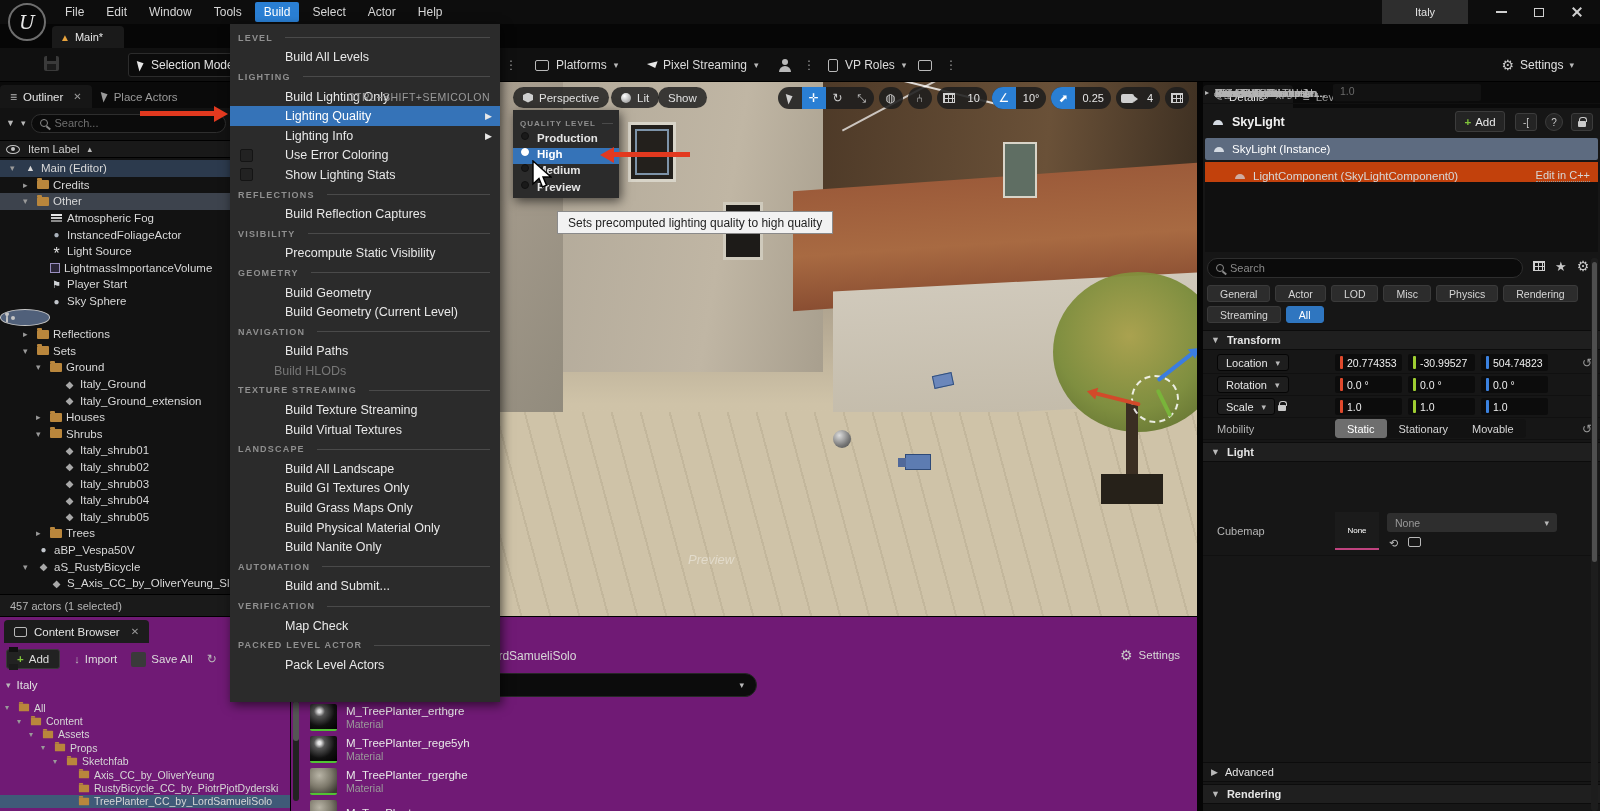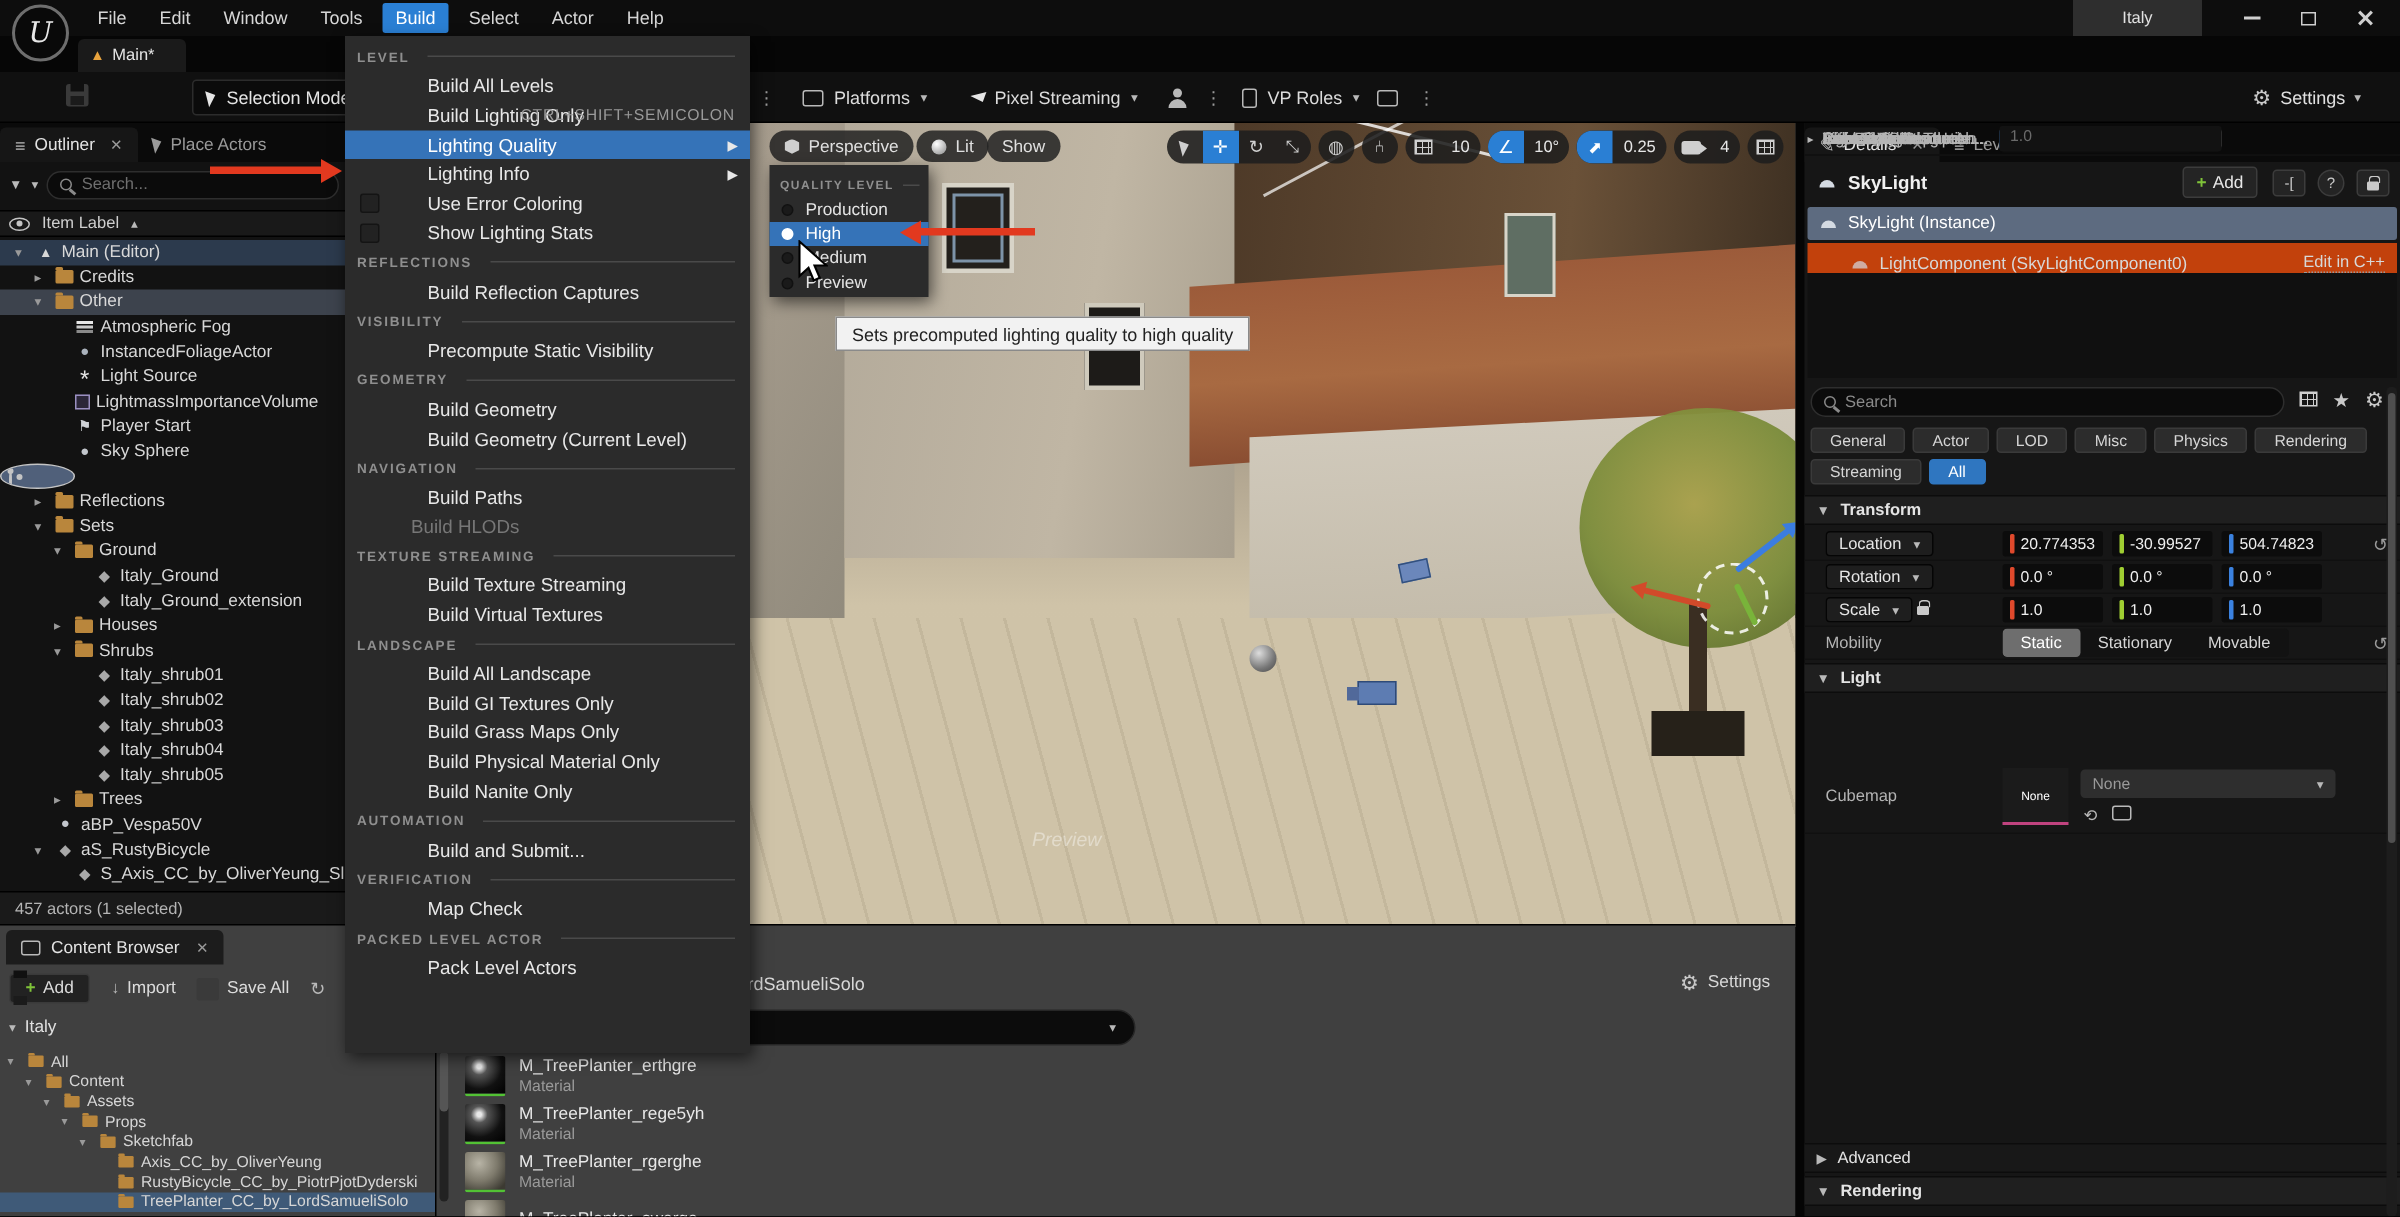--- a/index.html
+++ b/index.html
@@ -82,21 +82,21 @@
   .ic-light::before { content:"*"; color:#e2e2e2; font-size:16px; line-height:6px; margin-top:6px; }
   .ic-volume { border:1px solid #9a8fc0; background:rgba(120,100,170,.25); width:10px; height:10px; }
   .ic-player::before { content:"⚑"; color:#cfd2d6; font-size:10px; }
   .ic-sphere::before { content:"●"; color:#c2c6cc; font-size:10px; }
   .ic-skylight { }
   .ic-skylight::before { content:""; width:10px; height:5px; background:#d4dae2; border-radius:10px 10px 0 0; }
   .ic-mesh::before { content:"◆"; color:#a8a8a8; font-size:10px; }
   #outl-status { position:absolute; left:0; top:512px; width:232px; height:22px; background:#1a1a1a; border-top:1px solid #000; display:flex; align-items:center; padding:0 10px; font-size:11px; color:#b5b5b5; }
 
   
-  #cbrowser { position:absolute; left:0; top:616px; width:1197px; height:195px; background:#404040; border-top:1px solid #000; }
+  #cbrowser { position:absolute; left:0; top:616px; width:1197px; height:195px; background:#701a75; border-top:1px solid #000; }
   #cb-tab { position:absolute; left:4px; top:3px; height:23px; display:flex; align-items:center; gap:7px; padding:0 10px; background:#1c1c1c; border-radius:4px 4px 0 0; font-size:11.5px; color:#e4e4e4; }
   .cb-ic { width:13px; height:10px; border:1.5px solid #b9b9b9; border-radius:2px; position:relative; }
   #cb-buttons { position:absolute; left:6px; top:30px; height:24px; display:flex; align-items:center; gap:14px; font-size:11.5px; color:#dcdcdc; }
   #cb-add { display:flex; align-items:center; gap:5px; border:1px solid #3a3a3a; background:#222; border-radius:3px; padding:3px 10px; }
   #cb-add .plus { color:#7fc339; font-weight:bold; }
   .cb-btn { display:flex; align-items:center; gap:5px; }
   .imp-ic::before { content:"↓"; color:#b9b9b9; font-size:11px; }
   .circ-ic::before { content:"↻"; color:#b9b9b9; font-size:12px; }
   #cb-italy { position:absolute; left:6px; top:62px; display:flex; align-items:center; gap:6px; font-size:11.5px; color:#e0e0e0; }
   #cb-tree { position:absolute; left:0; top:84px; width:290px; height:110px; overflow:hidden; }
@@ -189,21 +189,21 @@
   .brow .cbox { display:none; }
   .brow.t-item.checkbox .cbox { display:block; position:absolute; left:10px; width:13px; height:13px; background:#222; border:1px solid #141414; border-radius:2px; }
   .brow .subarrow { display:none; }
   .brow.t-item.submenu .subarrow { display:block; position:absolute; right:8px; font-size:9px; color:#e8e8e8; }
 
   
   #quality-menu { position:absolute; left:513px; top:110px; width:106px; height:88px; background:#2b2b2b; box-shadow:2px 3px 10px rgba(0,0,0,.6); z-index:55; }
   #quality-menu .qhead { display:flex; align-items:center; height:18px; margin-top:4px; }
   #quality-menu .qhead span { margin-left:7px; font-size:8px; letter-spacing:1px; color:#8f8f8f; font-weight:bold; }
   #quality-menu .qhead i { flex:1; height:1px; background:#4a4a4a; margin:0 6px; }
-  .qrow { height:16.2px; display:flex; align-items:center; gap:8px; padding-left:8px; font-size:11.5px; color:#e4e4e4; }
+  .qrow { height:16.2px; display:flex; align-items:flex-start; gap:8px; padding-left:8px; font-size:11.5px; color:#e4e4e4;font-weight:bold; }
   .qrow .radio { width:8px; height:8px; border-radius:50%; background:#1a1a1a; border:1px solid #111; }
   .qrow.selected .radio { background:#fff; border-color:#fff; }
   .qrow.highlighted { background:#3573b8; color:#fff; }
 
   
   #tooltip { position:absolute; left:557px; top:211px; height:23px; background:#f2f2f2; border:1px solid #8a8a8a; color:#222; font-size:12px; display:flex; align-items:center; padding:0 10px; z-index:60; }
 
   
   .red-arrow { position:absolute; z-index:70; pointer-events:none; }
   #arrow1 .shaft { position:absolute; left:0; top:5px; width:76px; height:5px; background:#e2391f; }
@@ -1034,20 +1034,25 @@
         <span class="sec-label">LEVEL</span>
         <span class="sec-line"></span>
 
       </div>
       <div class="brow t-item">
 
         <span class="ilabel">Build All Levels</span>
         <span class="shortcut"></span>
 
       </div>
+      <div class="brow t-section">
+        <span class="sec-label">LIGHTING</span>
+        <span class="sec-line"></span>
+
+      </div>
       <div class="brow t-item">
 
         <span class="ilabel">Build Lighting Only</span>
         <span class="shortcut">CTRL+SHIFT+SEMICOLON</span>
 
       </div>
       <div class="brow highlighted submenu t-item">
 
         <span class="ilabel">Lighting Quality</span>
         <span class="shortcut"></span>

